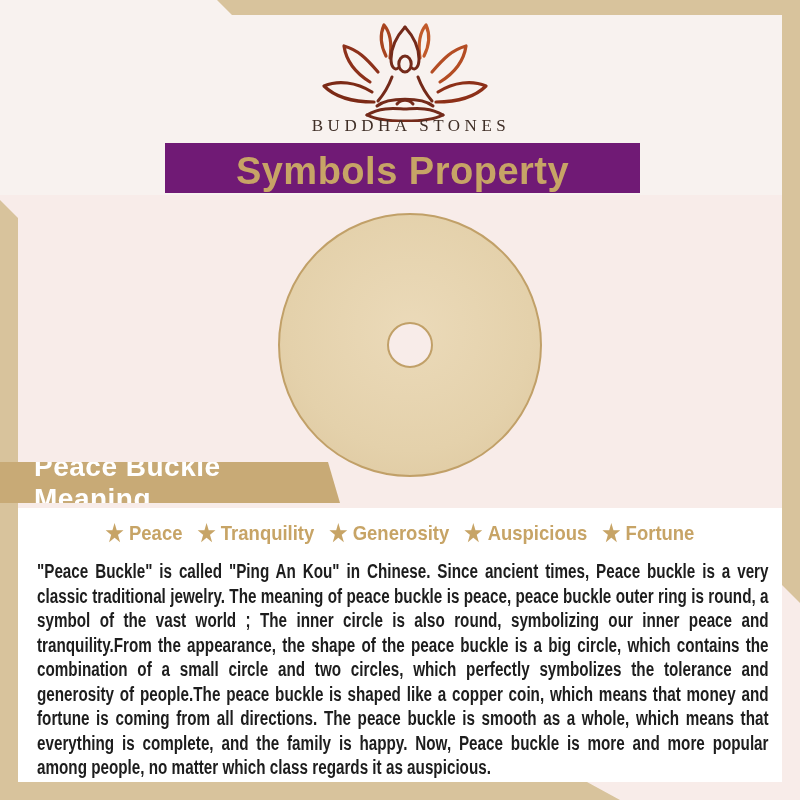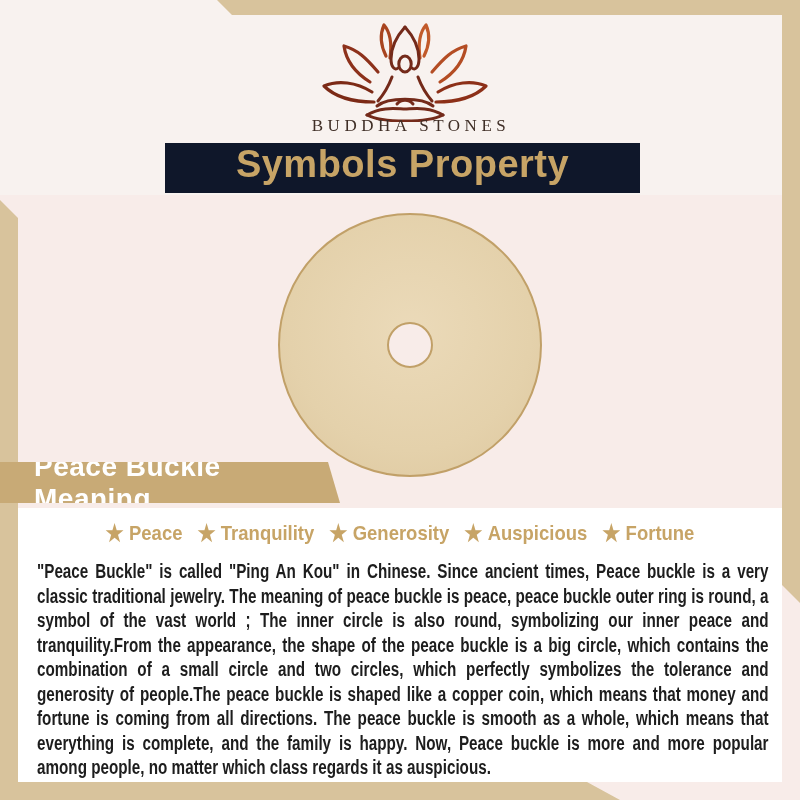--- a/index.html
+++ b/index.html
@@ -21,21 +21,21 @@
   .logo{position:absolute;left:320px;top:22px;width:170px;height:100px;}
   .brand-name{
     position:absolute;left:11px;top:116px;width:800px;text-align:center;
     font-family:"Liberation Serif",serif;font-size:17px;letter-spacing:4.5px;
     color:#3f2e26;font-weight:500;
   }
 
   
   .title-banner{
     position:absolute;left:165px;top:143px;width:475px;height:50px;
-    background:#0f172a;display:flex;align-items:flex-start;justify-content:center;
+    background:#701a75;display:flex;align-items:flex-end;justify-content:center;
   }
   .title-banner .title-text{
     font-size:38px;font-weight:bold;color:var(--accent,#c7a466);letter-spacing:.5px;
   }
 
   
   .buckle{
     position:absolute;left:278px;top:213px;width:264px;height:264px;border-radius:50%;
     box-sizing:border-box;border:2px solid var(--circle_border,#c1a068);
     background:radial-gradient(circle at 50% 44%,#ebdab9 0%,var(--circle_fill,#e4d1ab) 62%,#ddc79e 100%);

